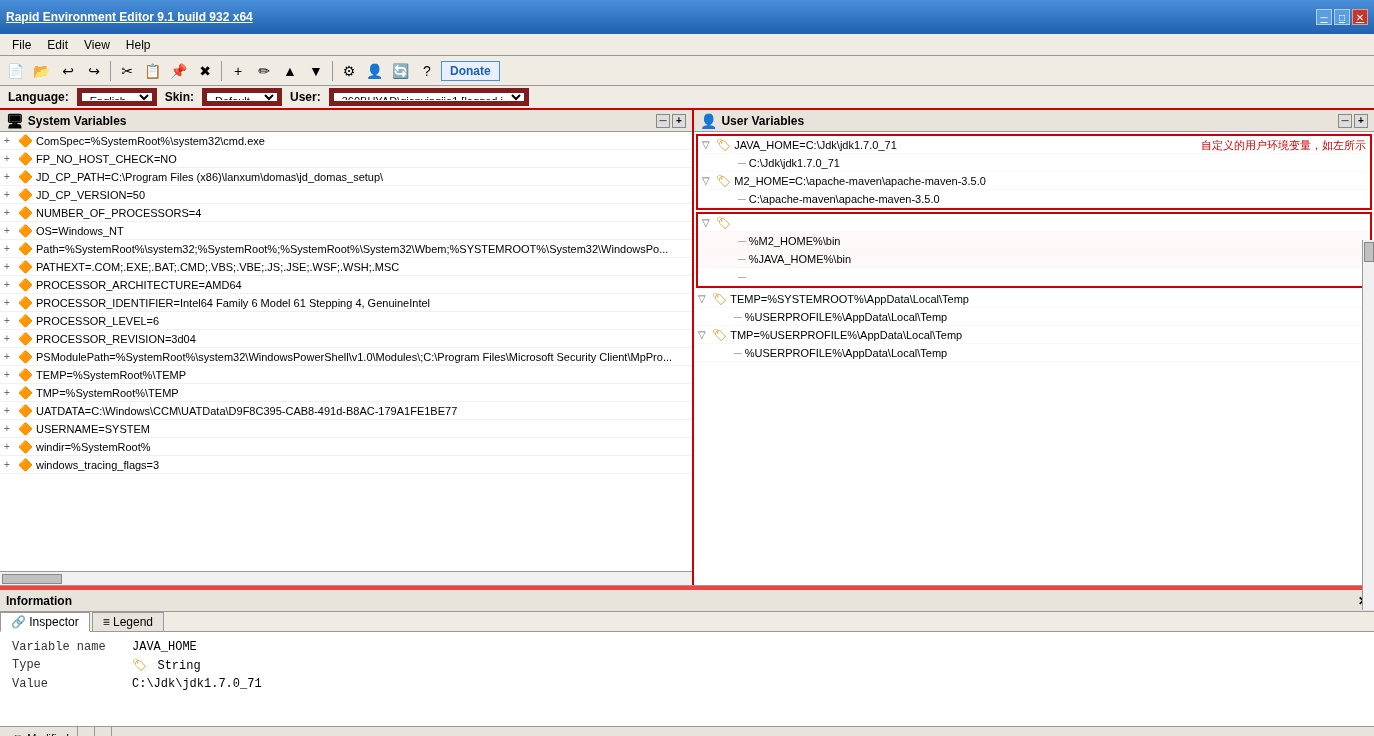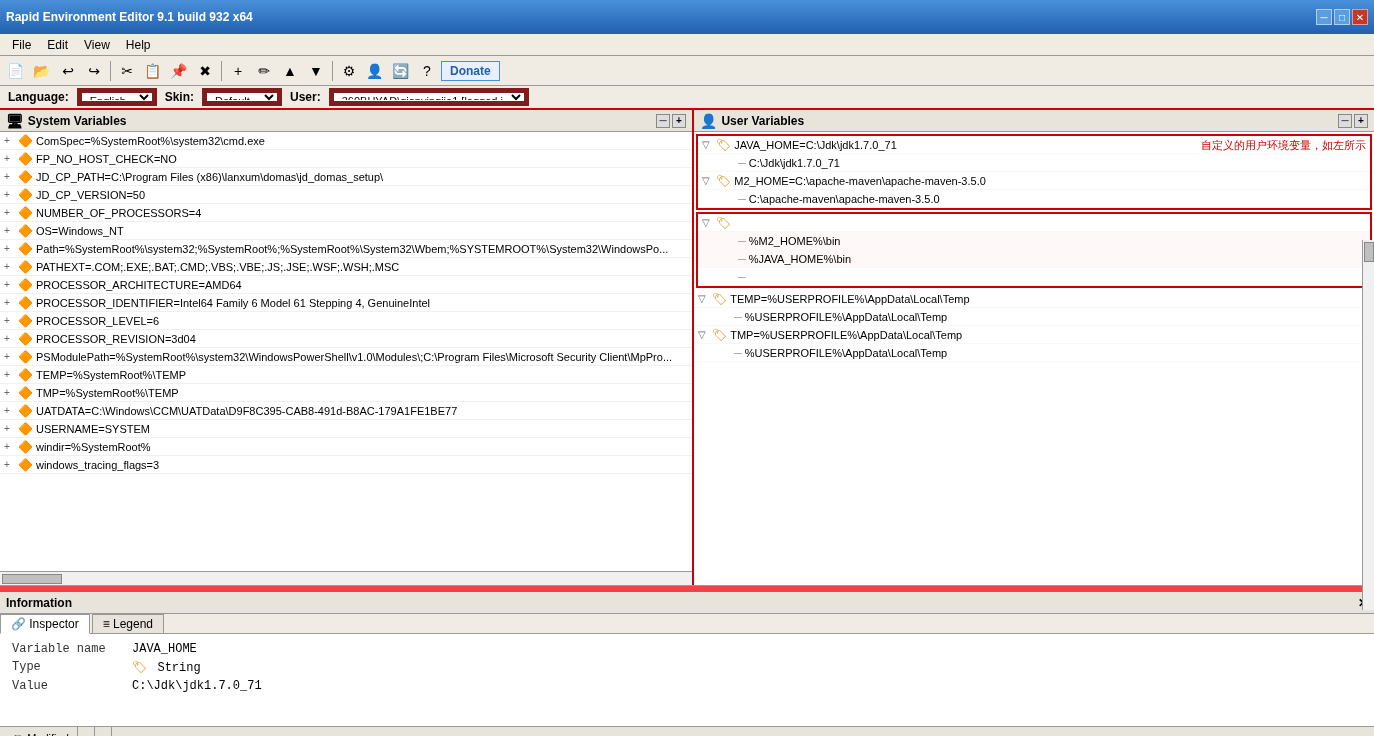--- a/index.html
+++ b/index.html
@@ -8,20 +8,21 @@
     
     #titlebar {
       background: linear-gradient(to bottom, #4a90d9, #2060b0);
       color: white;
       height: 22px;
       display: flex;
       align-items: center;
       justify-content: space-between;
       padding: 17px 6px;
       user-select: none;
+      text-decoration: underline;
     }
     #titlebar .title { font-size: 12px; font-weight: bold; }
     #titlebar .win-buttons { display: flex; gap: 2px; }
     #titlebar .win-btn {
       width: 16px; height: 16px;
       border: 1px solid rgba(255,255,255,0.5);
       display: flex; align-items: center; justify-content: center;
       font-size: 10px; cursor: pointer; color: white;
       background: #5a9ee0;
     }
@@ -149,21 +150,21 @@
     #user-panel {
       width: 680px;
       display: flex;
       flex-direction: column;
     }
 
     
     #info-panel {
       height: 140px;
       background: white;
-      border-top: 6px solid #ef4444;
+      border-top: 4px solid #ef4444;
     }
     #info-header {
       background: #e8e4dc;
       border-bottom: 1px solid #999;
       height: 22px;
       display: flex;
       align-items: center;
       padding: 0 6px;
       font-weight: bold;
       font-size: 12px;
@@ -476,21 +477,21 @@
         </div>
         <div class="uvar-row" style="padding-left:26px;">
           <span style="width:14px;"></span>
           <span style="margin-right:3px;font-size:11px;color:#999;">─</span>
         </div>
       </div>
 
       <div class="uvar-row">
         <span style="width:14px;font-size:10px;color:#666;">▽</span>
         <span style="margin-right:3px;font-size:12px;color:#cc8800;">🏷</span>
-        <span style="font-size:11px;">TEMP=%USERPROFILE%\AppData\Local\Temp</span>
+        <span style="font-size:11px;">TEMP=%SYSTEMROOT%\AppData\Local\Temp</span>
       </div>
       <div class="uvar-row" style="padding-left:26px;">
         <span style="width:14px;"></span>
         <span style="margin-right:3px;font-size:11px;color:#999;">─</span>
         <span style="font-size:11px;">%USERPROFILE%\AppData\Local\Temp</span>
       </div>
 
       <div class="uvar-row">
         <span style="width:14px;font-size:10px;color:#666;">▽</span>
         <span style="margin-right:3px;font-size:12px;color:#cc8800;">🏷</span>

